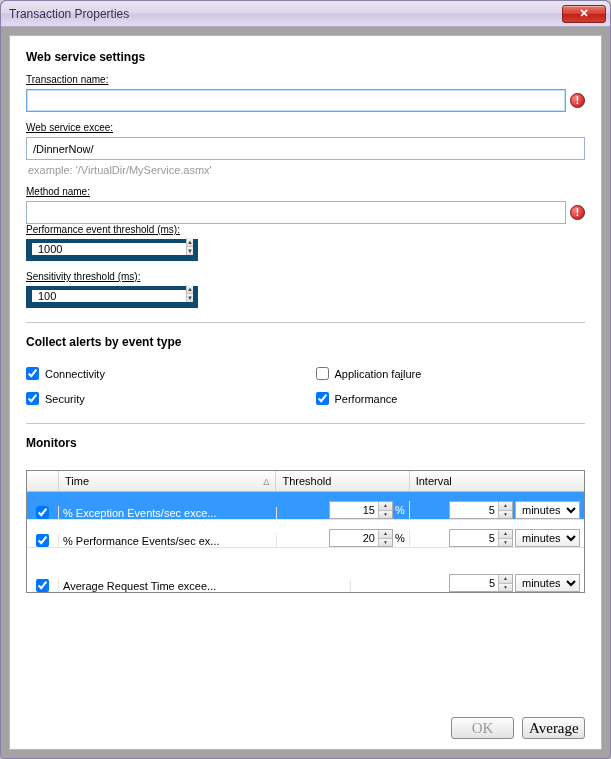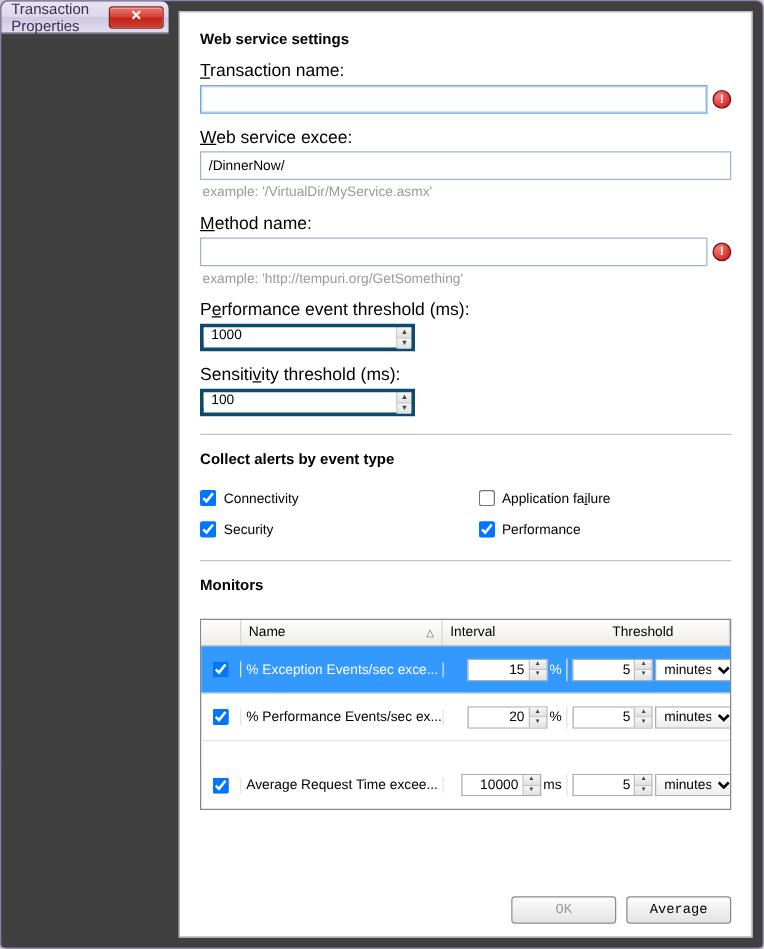--- a/index.html
+++ b/index.html
@@ -6,27 +6,27 @@
   body {
     margin: 0;
     font-family: "Segoe UI", Tahoma, sans-serif;
     font-size: 11px;
     background: #d8d4e0;
     color: #000;
   }
   .window {
     width: 611px;
     height: 759px;
-    background: #404040;
+    background: #a3a3a3;
     border: 1px solid #8a7fa8;
     border-radius: 6px 6px 4px 4px;
     margin: 0;
     box-shadow: 0 3px 10px rgba(0,0,0,0.3);
     display: flex;
-    flex-direction: row;
+    flex-direction: column;
   }
   .titlebar {
     height: 26px;
     background: linear-gradient(to bottom, #e9e5f1 0%, #ddd7ea 48%, #cfc7e3 52%, #e2dcef 100%);
     border-radius: 6px 6px 0 0;
     display: flex;
     align-items: center;
     padding: 0 4px 0 8px;
     border-bottom: 1px solid #b0a8c4;
   }
@@ -64,21 +64,22 @@
     flex-direction: column;
     overflow: hidden;
   }
   .section-title {
     font-weight: bold;
     font-size: 12px;
     margin-bottom: 10px;
   }
   .field-label {
     margin-bottom: 4px;
-    font-size: 14px;
+    font-size: 10px;
+    text-decoration: underline;
   }
   .field-label u { text-decoration: underline; }
   .text-input {
     width: 100%;
     height: 23px;
     border: 1px solid #9db3d4;
     background: #fff;
     padding: 2px 6px;
     font-size: 11px;
     font-family: inherit;
@@ -104,23 +105,23 @@
   }
   .example {
     color: #9a9a9a;
     font-size: 11px;
     margin: 4px 0 10px 2px;
   }
   .spacer10 { height: 10px; }
   .num-input {
     width: 172px;
     height: 22px;
-    border: 3px solid #0c4a6e;
-    display: flex;
-    align-items: flex-start;
+    border: 6px solid #0c4a6e;
+    display: flex;
+    align-items: flex-end;
   }
   .num-input input {
     flex: 1;
     border: none;
     padding: 0 6px;
     font-size: 11px;
     font-family: inherit;
     text-align: left;
     outline: none;
   }
@@ -177,23 +178,23 @@
     align-items: center;
     border-right: 1px solid #d6d6d6;
   }
   .col-chk { width: 32px; justify-content: center; }
   .col-name { flex: 1.7; }
   .col-thresh { flex: 1; }
   .col-interval { flex: 1.35; }
   .sort-arrow { font-size: 8px; color: #666; margin-left: 6px; }
   .mon-row {
     display: flex;
-    align-items: center;
+    align-items: flex-end;
     border-bottom: 1px solid #e4e4e4;
-    height: 38px;
+    height: 28px;
   }
   .mon-row:last-child { border-bottom: none; margin-top: 16px; }
   .rcell {
     display: flex;
     align-items: center;
     padding: 0 4px;
     font-size: 11px;
     border-right: 1px solid #e4e4e4;
     overflow: hidden;
     white-space: nowrap;
@@ -239,27 +240,27 @@
   .row-selected .mini-spin input,
   .row-selected .unit-select { background: #fff; color:#000;}
   .btn-bar {
     margin-top: auto;
     padding-top: 14px;
     display: flex;
     justify-content: flex-end;
     gap: 8px;
   }
   .dlg-btn {
-    width: 84px;
+    width: 63px;
     height: 22px;
     border: 1px solid #8a8a8a;
     border-radius: 3px;
     background: linear-gradient(to bottom, #fdfdfd, #e3e3e3);
-    font-size: 11px;
-    font-family: Liberation Mono, monospace;
+    font-size: 15px;
+    font-family: Liberation Serif, serif;
     cursor: pointer;
   }
   .dlg-btn:disabled {
     color: #9a9a9a;
     cursor: default;
   }
 </style>
 </head>
 <body>
 
@@ -283,21 +284,20 @@
 
       <div class="field-label"><u>W</u><span id="ln2">eb service excee:</span></div>
       <input class="text-input" type="text" value="/DinnerNow/" style="">
       <div class="example">example: '/VirtualDir/MyService.asmx'</div>
 
       <div class="field-label"><u>M</u><span id="ln3">ethod name:</span></div>
       <div class="input-row">
         <input class="text-input" type="text" value="" style="">
         <div class="error-icon">!</div>
       </div>
-      <div class="example">example: 'http://tempuri.org/GetSomething'</div>
 
       <div class="field-label">P<u>e</u><span id="ln4">rformance event threshold (ms):</span></div>
       <div class="num-input">
         <input type="text" value="1000" style="">
         <div class="spin">
           <button class="spin-btn">▲</button>
           <button class="spin-btn">▼</button>
         </div>
       </div>
 
@@ -335,25 +335,25 @@
       </div>
 
       <hr class="sep">
 
       <div class="section-title">Monitors</div>
 
       <div class="monitors-table">
         <div class="mon-header">
           <div class="hcell col-chk"></div>
           <div class="hcell col-name">
-            <span>Name</span>
+            <span>Time</span>
             <span class="sort-arrow" style="margin-left:auto">△</span>
           </div>
+          <div class="hcell col-thresh">Threshold</div>
           <div class="hcell col-interval" style="border-right:none;">Interval</div>
-          <div class="hcell col-thresh">Threshold</div>
         </div>
         <div id="mon-rows">
             <div class="mon-row row-selected">
               <div class="rcell col-chk">
                 <input type="checkbox" checked="" style="">
               </div>
               <div class="rcell col-name">% Exception Events/sec exce...</div>
               <div class="rcell col-thresh">
                 <div class="threshold-wrap">
                   <div class="mini-spin" style="margin-left:auto">
@@ -407,32 +407,20 @@
                   </div>
                   <select class="unit-select"><option>minutes</option></select>
                 </div>
               </div>
             </div>
             <div class="mon-row">
               <div class="rcell col-chk">
                 <input type="checkbox" checked="" style="">
               </div>
               <div class="rcell col-name">Average Request Time excee...</div>
-              <div class="rcell col-thresh">
-                <div class="threshold-wrap">
-                  <div class="mini-spin" style="margin-left:auto">
-                    <input value="10000" style="">
-                    <div class="spin">
-                      <button class="spin-btn">▲</button>
-                      <button class="spin-btn">▼</button>
-                    </div>
-                  </div>
-                  <span>ms</span>
-                </div>
-              </div>
               <div class="rcell col-interval" style="border-right:none;">
                 <div class="interval-wrap">
                   <div class="mini-spin" style="margin-left:auto">
                     <input value="5" style="">
                     <div class="spin">
                       <button class="spin-btn">▲</button>
                       <button class="spin-btn">▼</button>
                     </div>
                   </div>
                   <select class="unit-select"><option>minutes</option></select>

